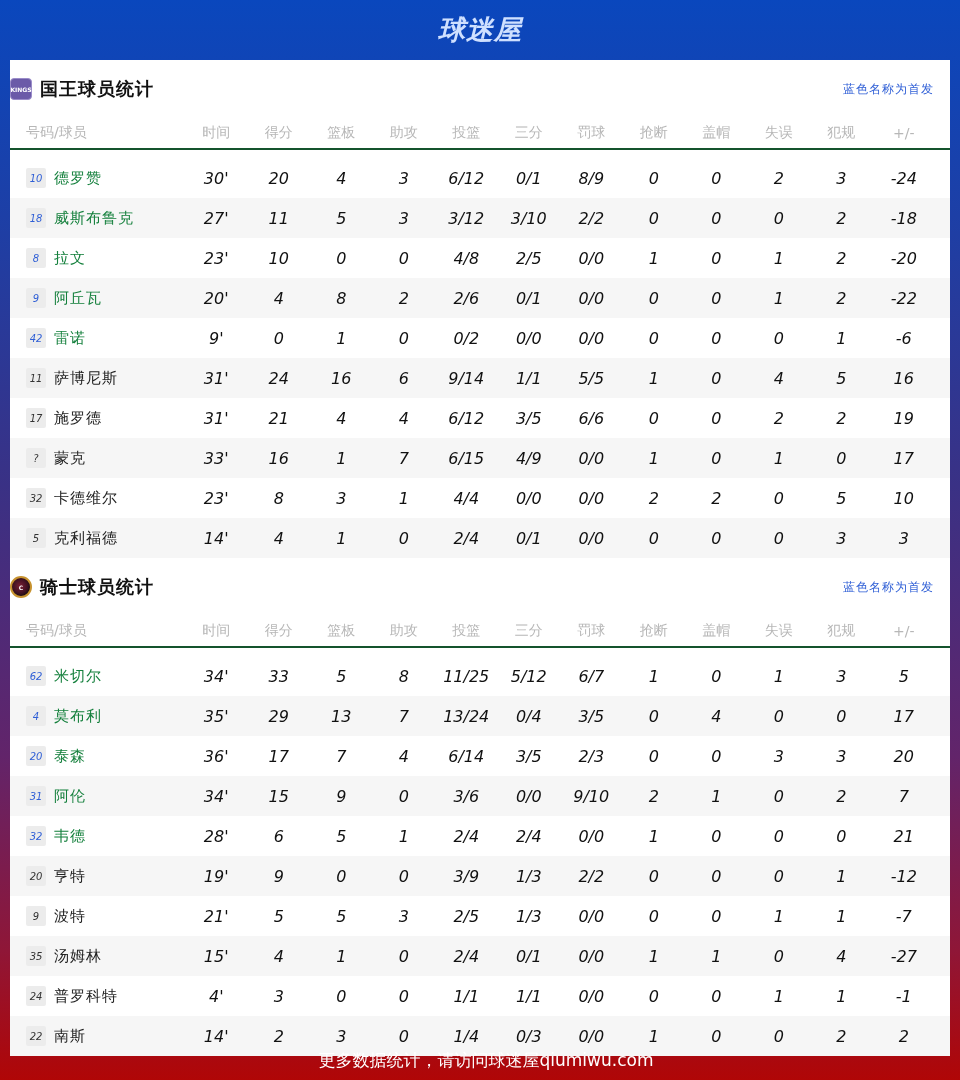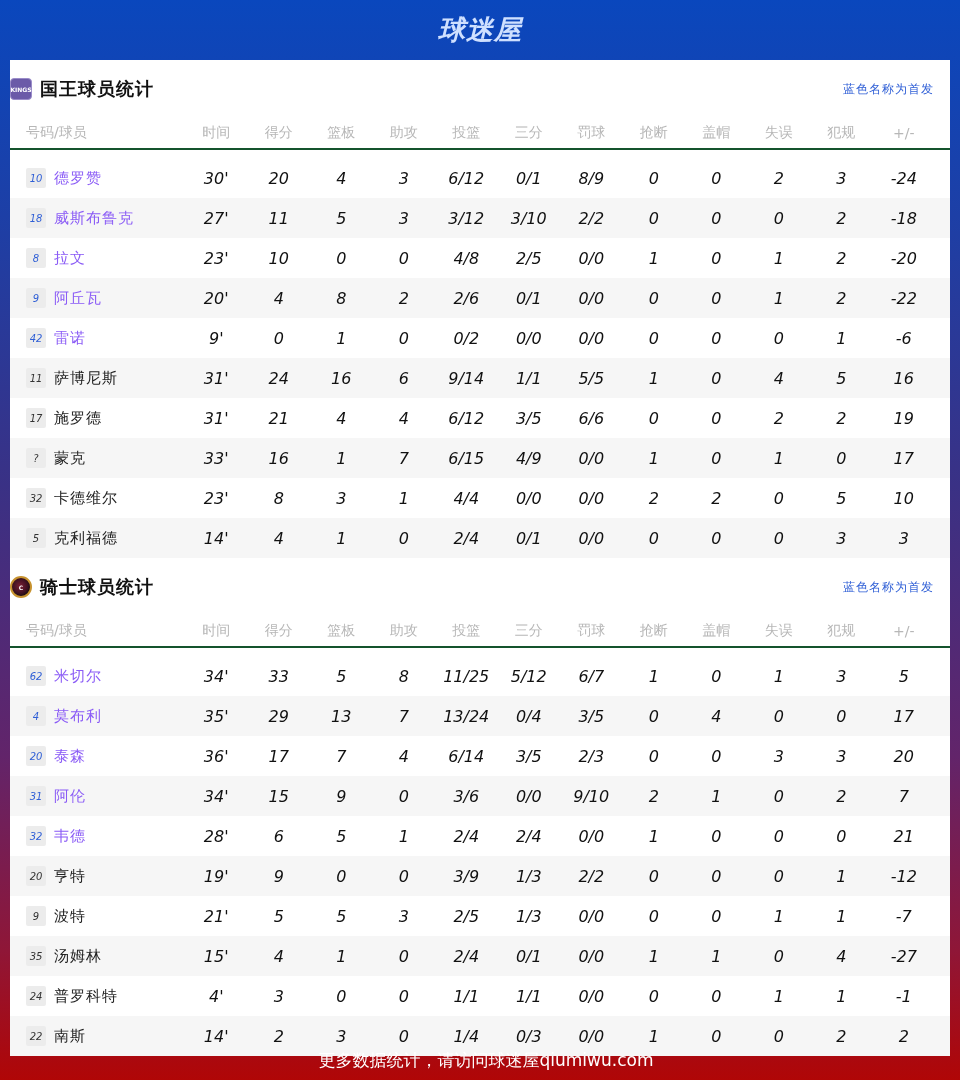--- a/index.html
+++ b/index.html
@@ -41,21 +41,21 @@
   .c-player { width: 175px; padding-left: 16px; display: flex; align-items: center; }
   .c { width: 62.5px; text-align: center; font-size: 16px; color: #111; font-style: italic; }
   .row.head .c { font-style: normal; font-size: 14px; color: #b7b7b7; }
   .jersey {
     width: 20px; height: 20px; background: #ececec; border-radius: 2px;
     font-size: 10px; color: #333; display: flex; align-items: center; justify-content: center;
     margin-right: 8px; font-style: italic;
   }
   .jersey.starter { color: #2f5fd6; }
   .pname { font-size: 15px; color: #222; letter-spacing: 1px; }
-  .pname.starter { color: #8b5cf6; }
+  .pname.starter { color: #15803d; }
   .footer {
     position: absolute; left: 6px; top: 1040px; width: 960px; height: 40px;
     display: flex; align-items: center; justify-content: center;
     color: #fff; font-size: 17px;
   }
   .section { position: relative; }
 </style>
 </head>
 <body>
 

